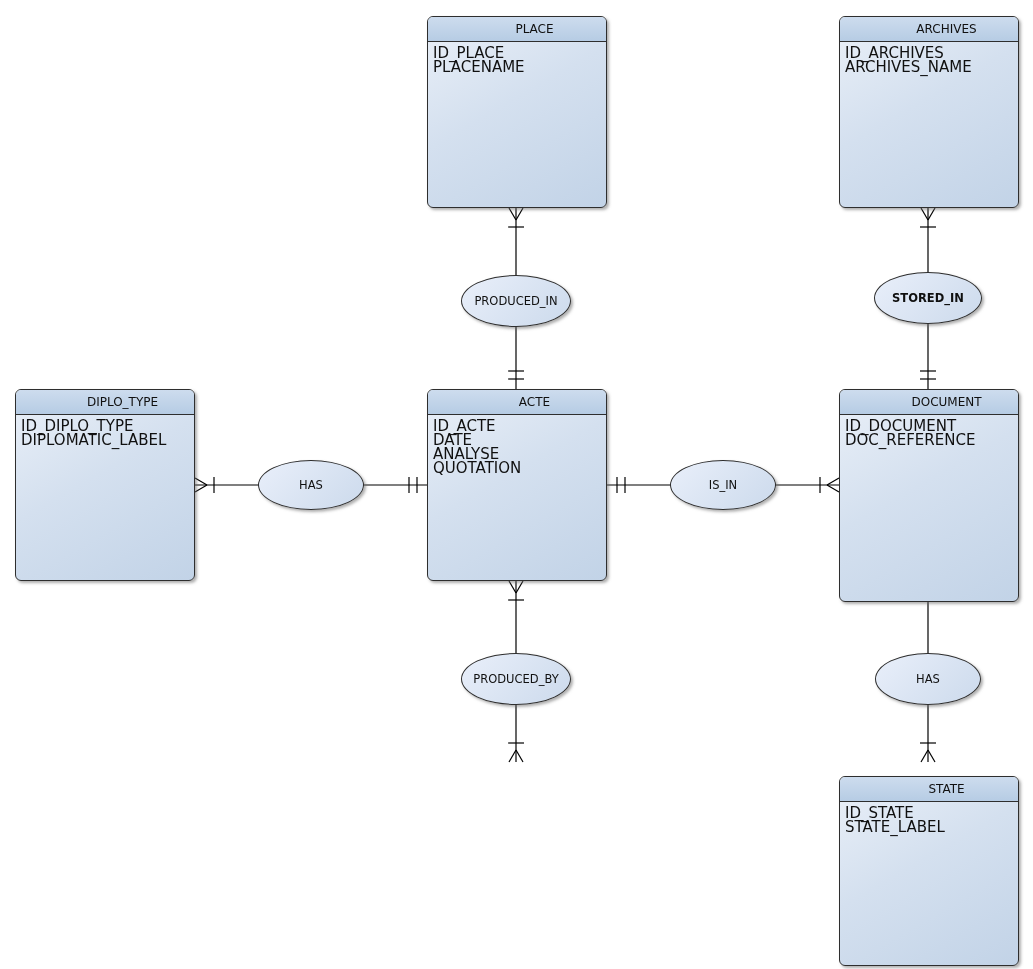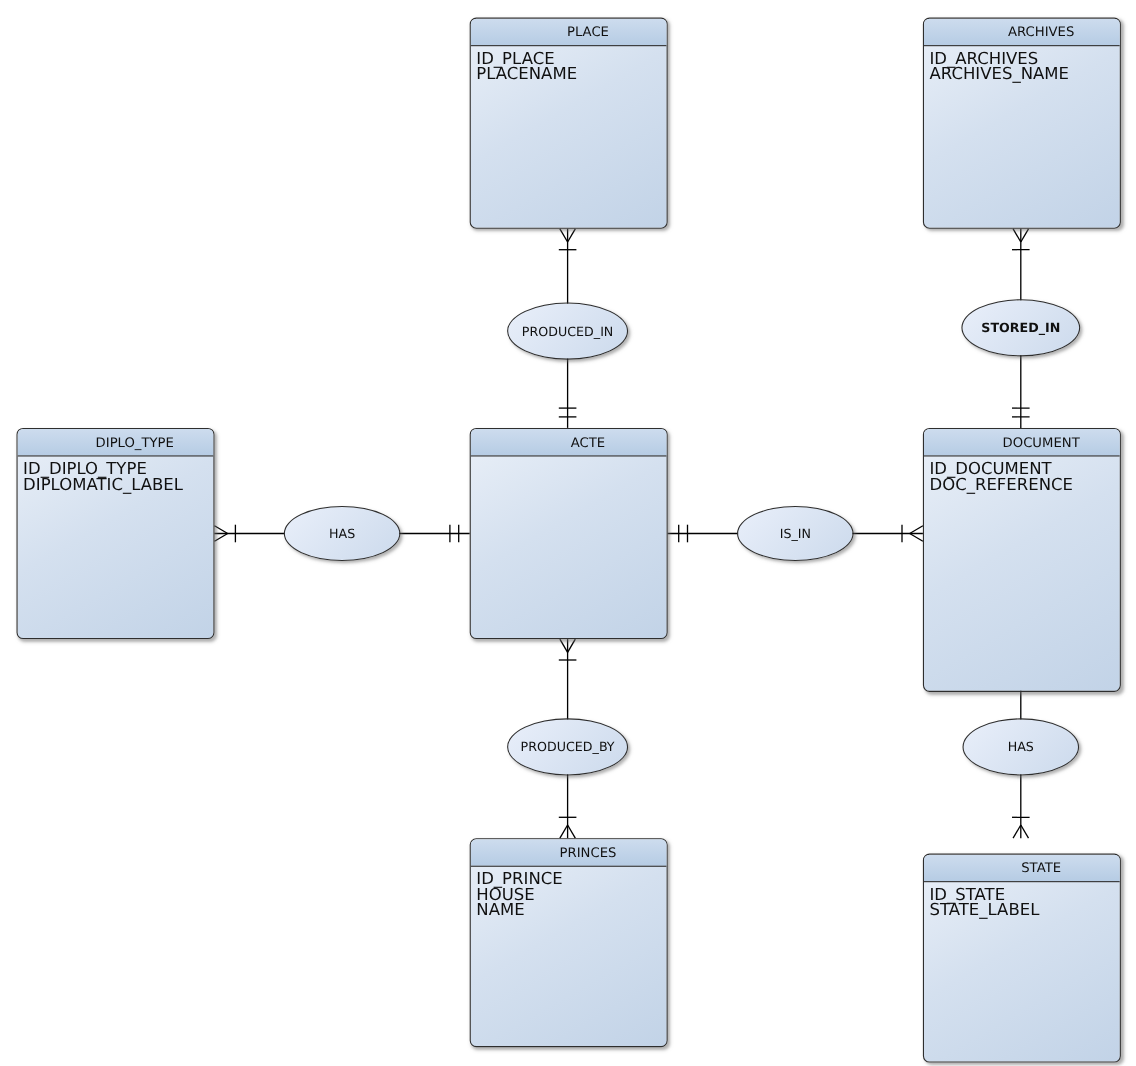--- a/index.html
+++ b/index.html
@@ -109,34 +109,32 @@
     </div>
     <div class="entity" style="left: 15px; top: 389px; width: 180px; height: 192px;">
       <div class="entity-header">DIPLO_TYPE</div>
       <div class="entity-body">
         <div>ID_DIPLO_TYPE</div>
         <div>DIPLOMATIC_LABEL</div>
       </div>
     </div>
     <div class="entity" style="left: 427px; top: 389px; width: 180px; height: 192px;">
       <div class="entity-header">ACTE</div>
+      <div class="entity-body">
+        <div>ID_ACTE</div>
+        <div>DATE</div>
+        <div>ANALYSE</div>
+        <div>QUOTATION</div>
+      </div>
     </div>
-    <div class="entity" style="left: 839px; top: 389px; width: 180px; height: 240px;">
+    <div class="entity" style="left: 839px; top: 389px; width: 180px; height: 213px;">
       <div class="entity-header">DOCUMENT</div>
       <div class="entity-body">
         <div>ID_DOCUMENT</div>
         <div>DOC_REFERENCE</div>
-      </div>
-    </div>
-    <div class="entity" style="left: 427px; top: 762px; width: 180px; height: 190px;">
-      <div class="entity-header">PRINCES</div>
-      <div class="entity-body">
-        <div>ID_PRINCE</div>
-        <div>HOUSE</div>
-        <div>NAME</div>
       </div>
     </div>
     <div class="entity" style="left: 839px; top: 762px; width: 180px; height: 190px; margin-top: 14px;">
       <div class="entity-header">STATE</div>
       <div class="entity-body">
         <div>ID_STATE</div>
         <div>STATE_LABEL</div>
       </div>
     </div>
     <div class="relationship" style="left: 461px; top: 275px; width: 110px; height: 52px;">

